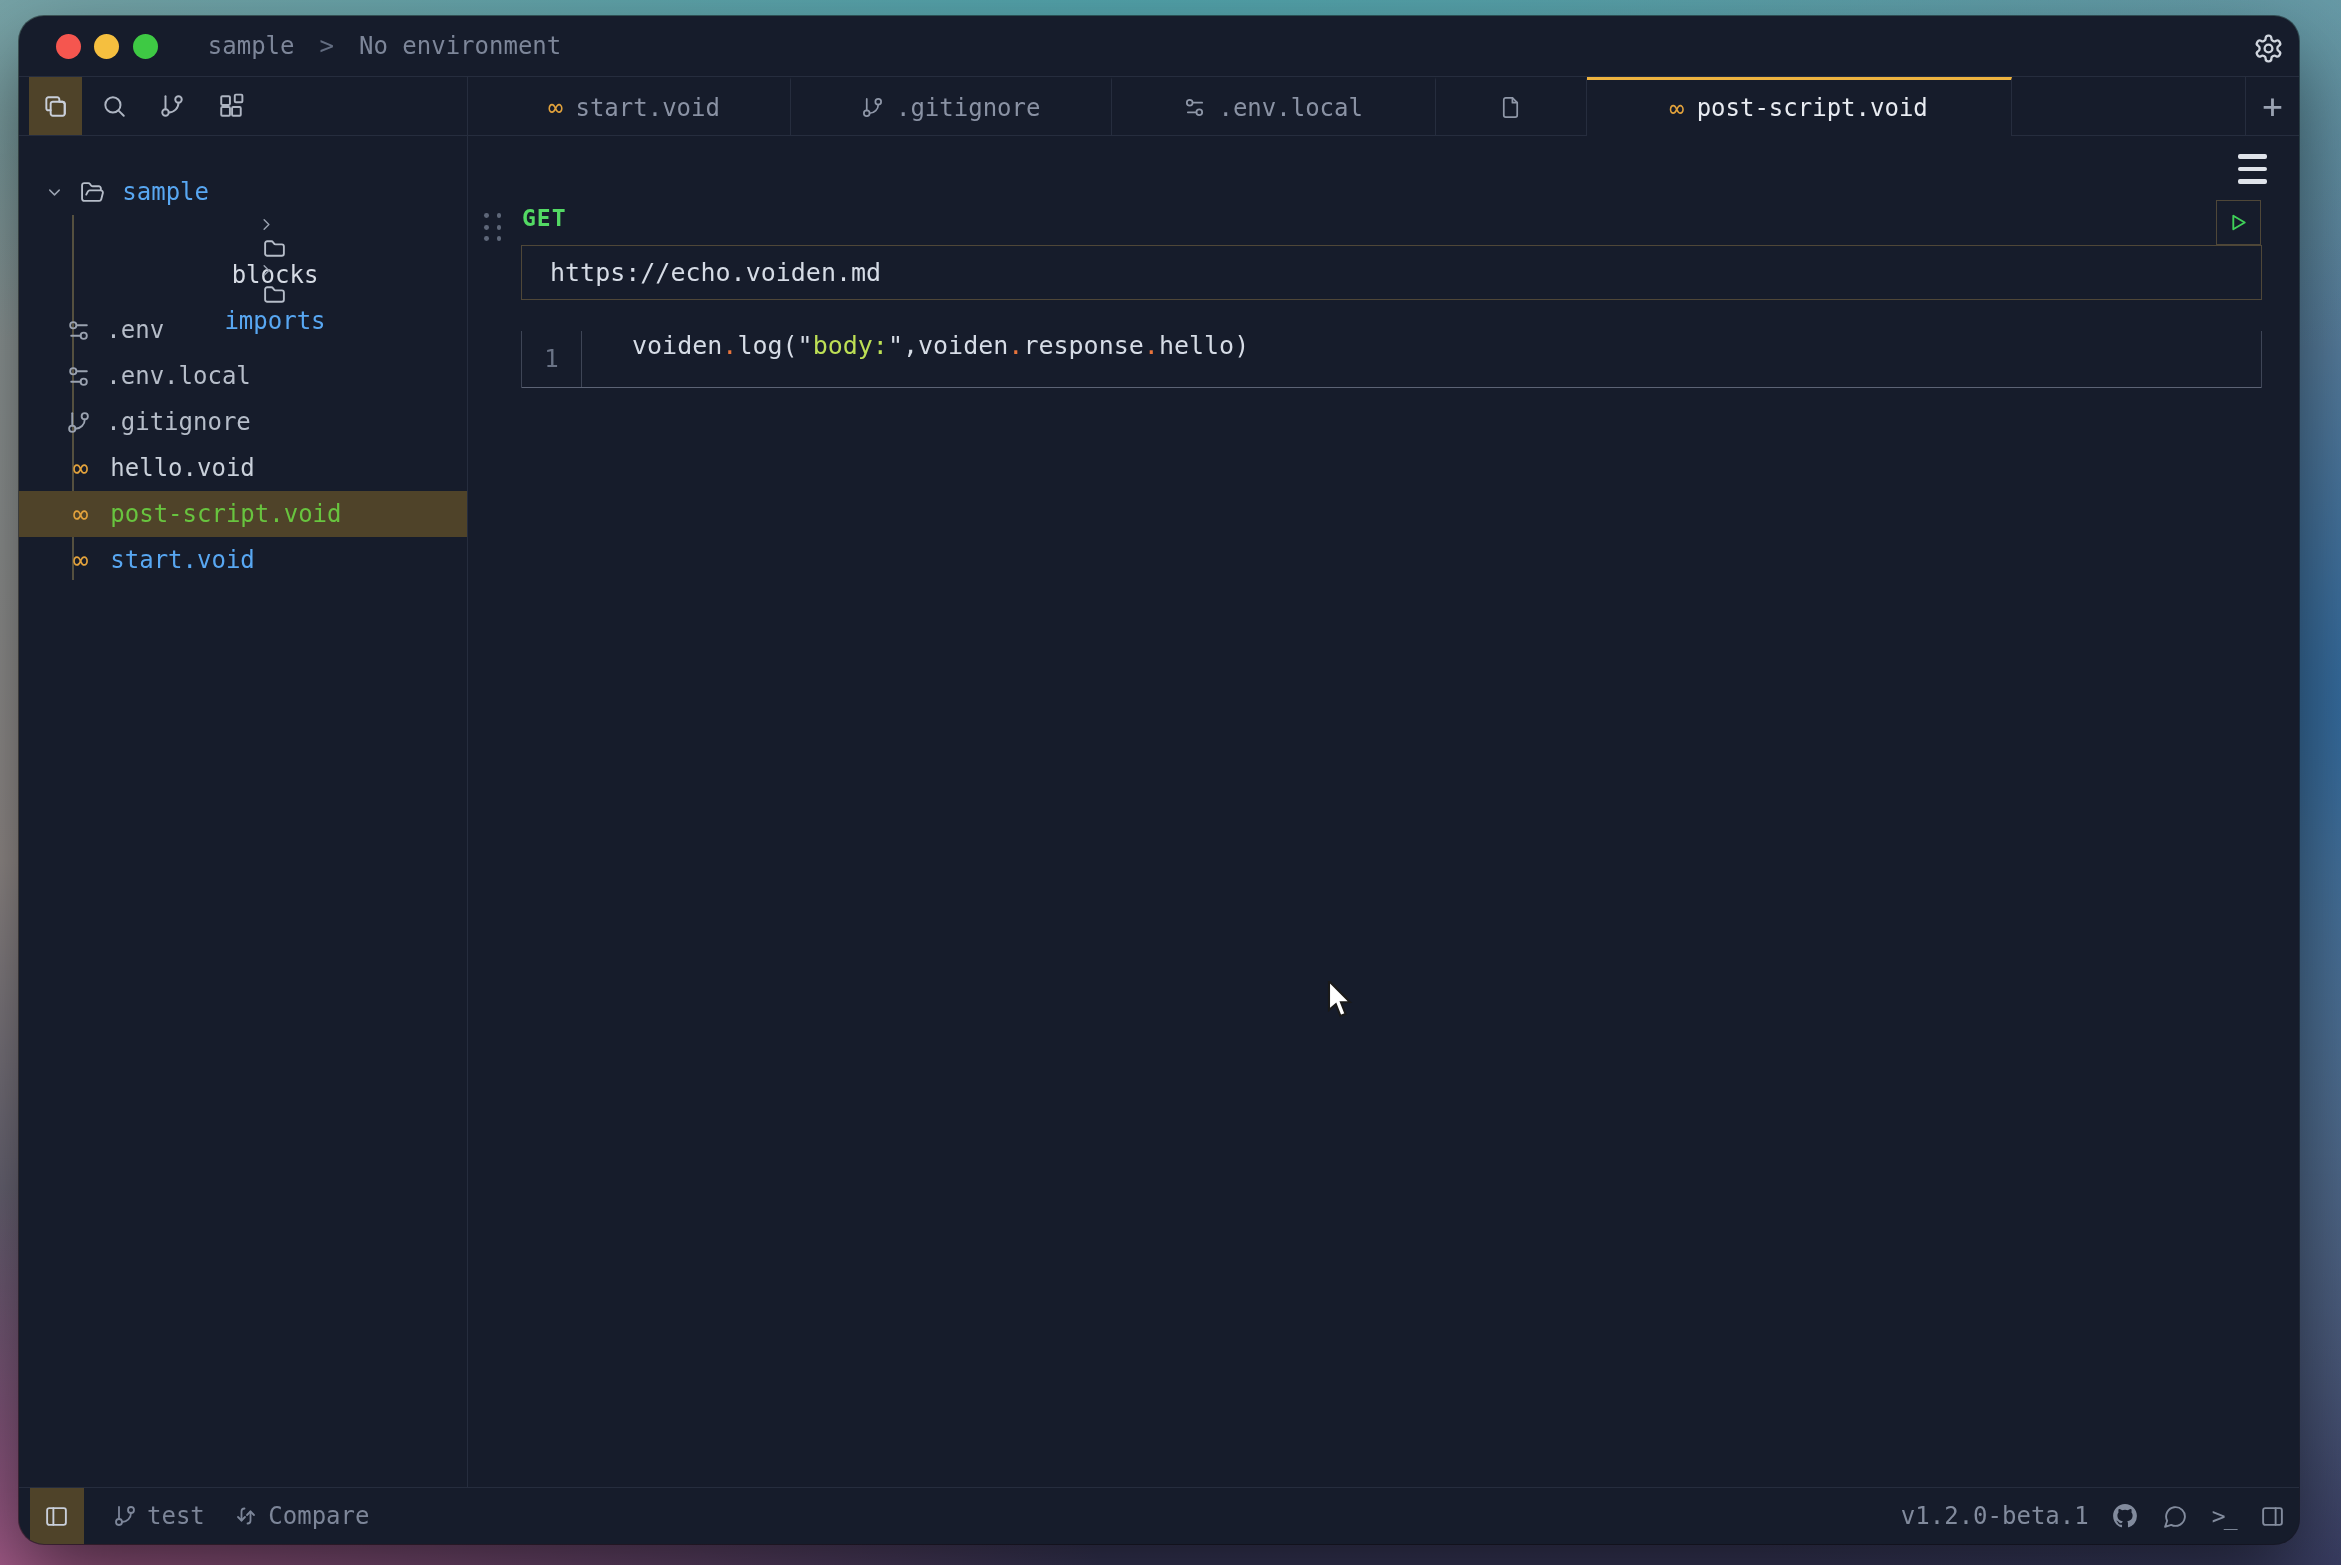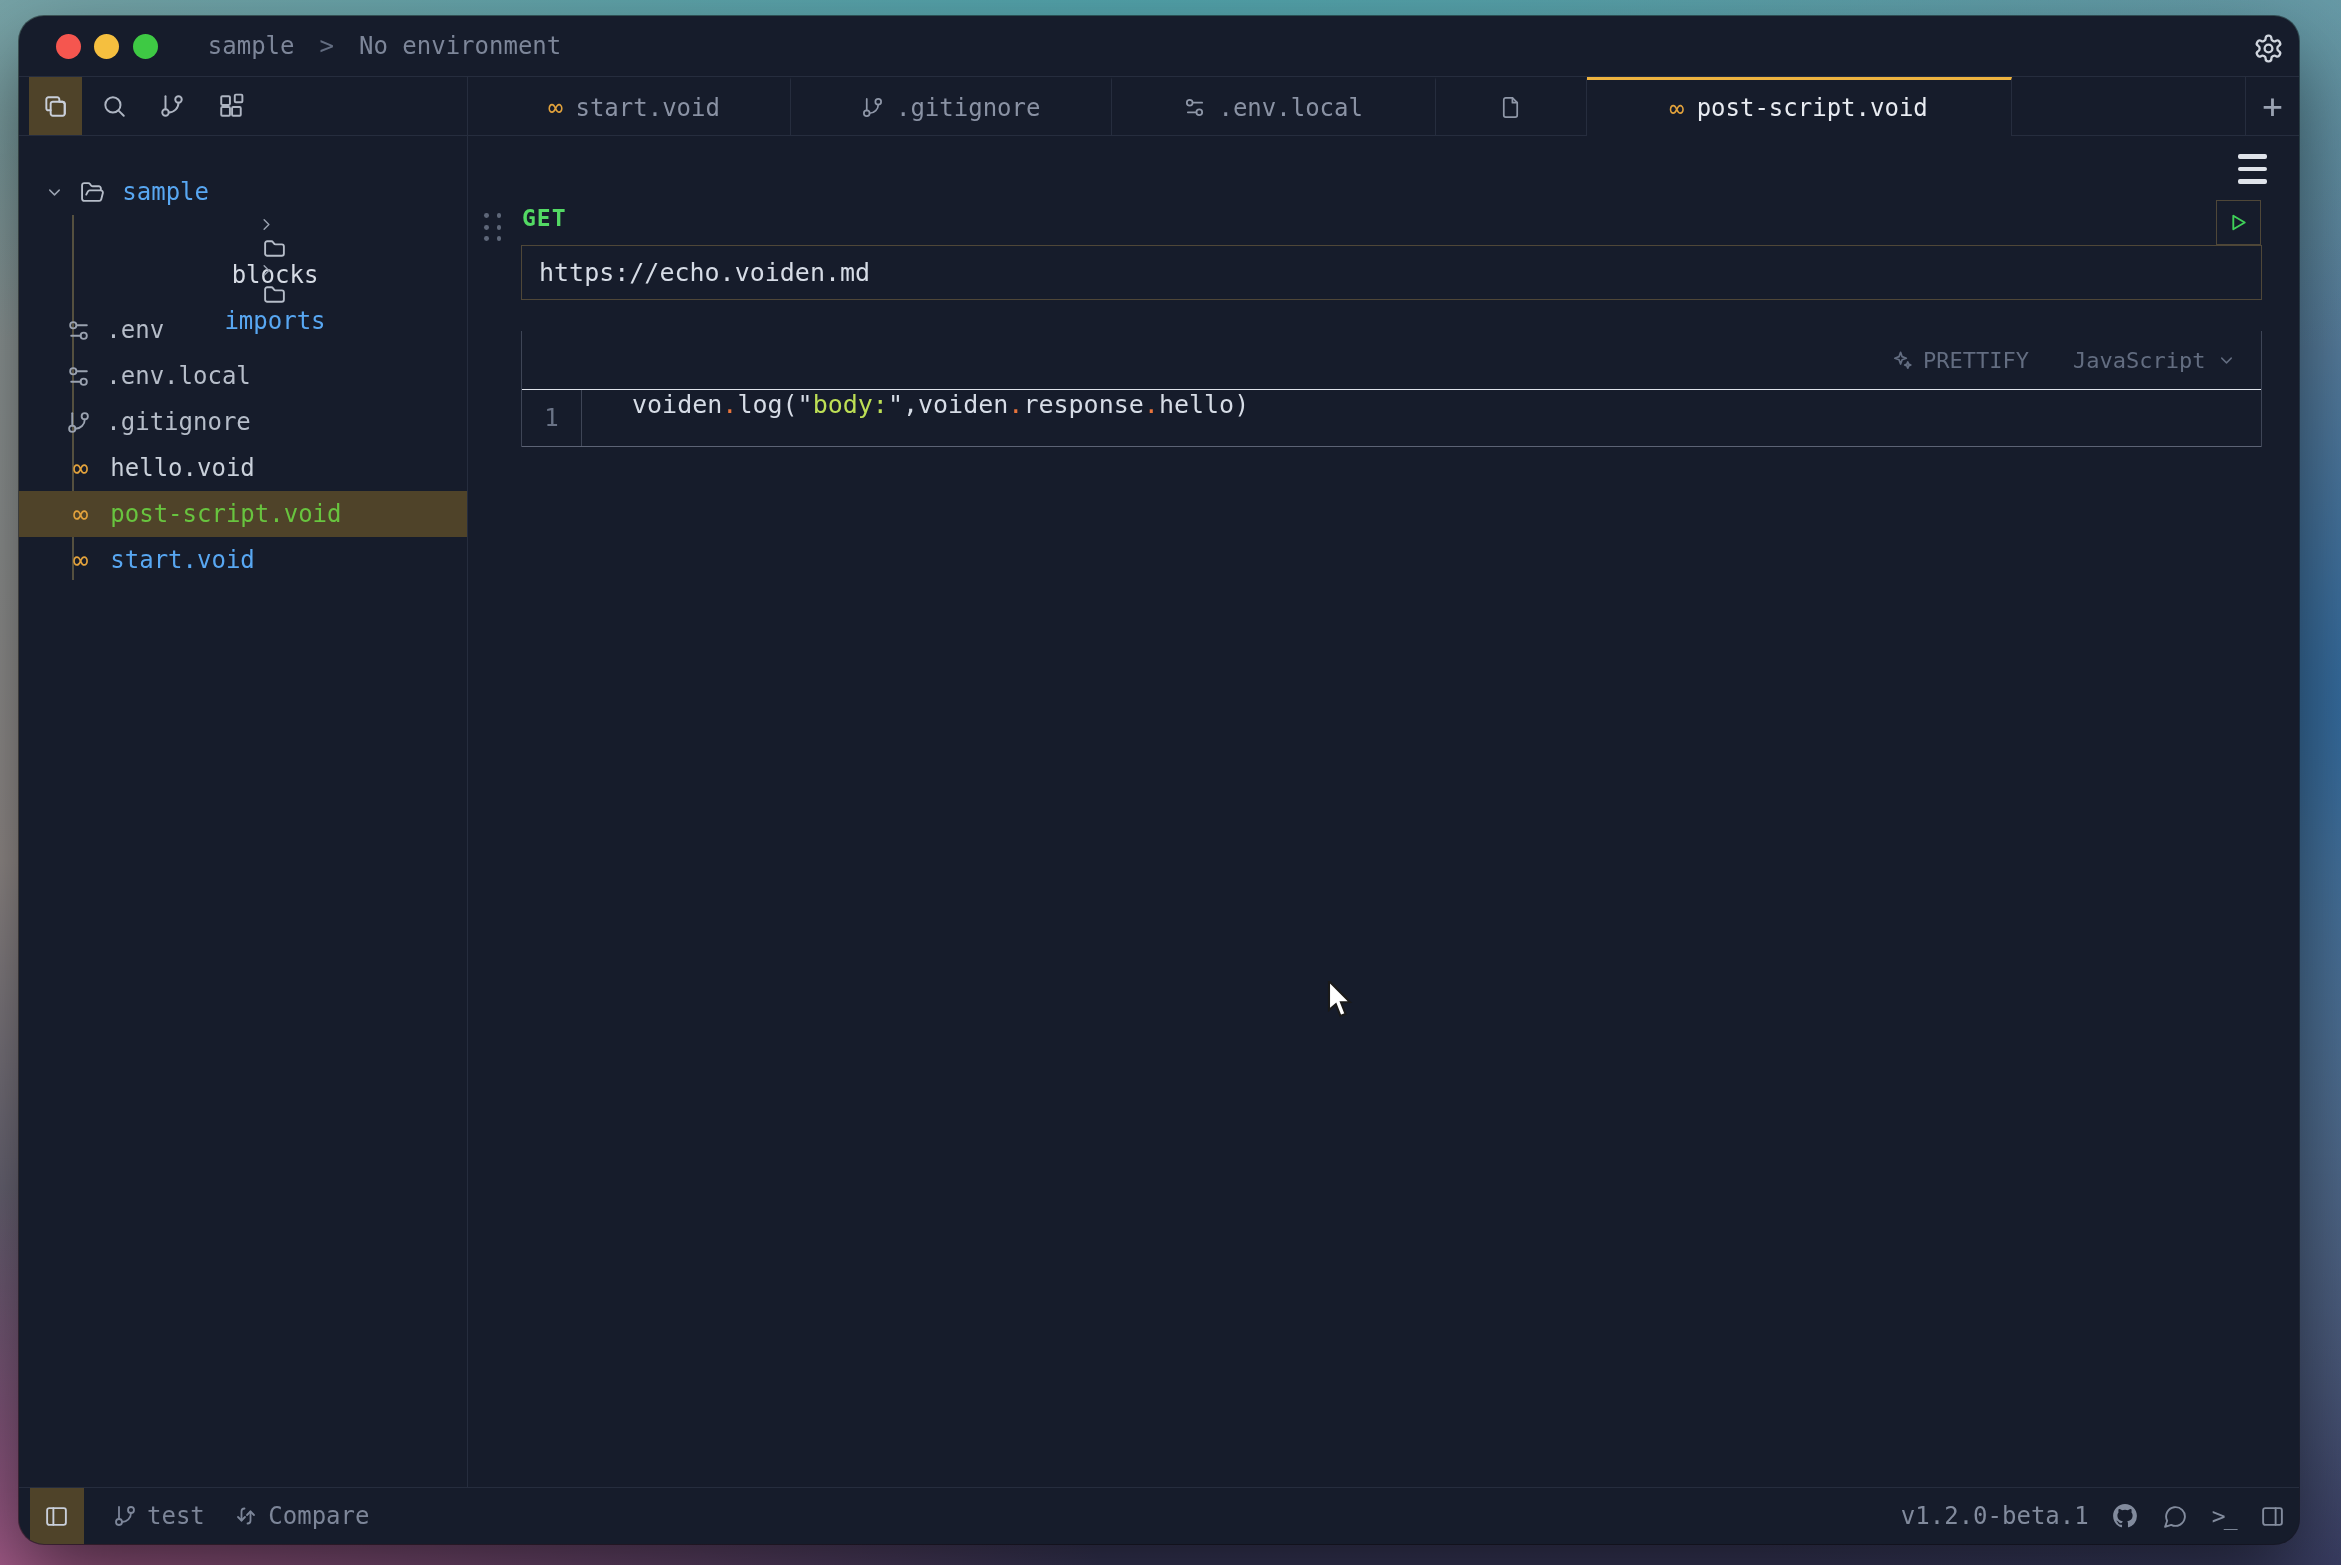--- a/index.html
+++ b/index.html
@@ -95,21 +95,21 @@
   .newtab{width:54px;border-left:1px solid var(--border);display:flex;align-items:center;justify-content:center;font-size:34px;color:#9aa2b2;}
 
   
   .content{flex:1;position:relative;min-height:0;}
   .hamburger{position:absolute;left:1770px;top:18px;width:29px;display:flex;flex-direction:column;gap:7.6px;}
   .hamburger i{display:block;height:4.8px;background:#dfe3ea;border-radius:1.9px;}
   .draghandle{position:absolute;left:16.3px;top:77px;display:grid;grid-template-columns:4.8px 4.8px;grid-auto-rows:4.8px;gap:6.7px 7.6px;}
   .draghandle i{background:#5e6779;border-radius:50%;}
   .method{position:absolute;left:54px;top:69px;font-size:23px;font-weight:700;color:var(--method);letter-spacing:1px;}
   .runbox{position:absolute;left:1748px;top:64px;width:45px;height:45px;border:1px solid var(--border-brown);display:flex;align-items:center;justify-content:center;color:#3fd158;}
-  .urlbox{position:absolute;left:53px;top:109px;width:1741px;height:55px;border:1px solid var(--border-brown);display:flex;align-items:center;padding-left:17px;font-size:25px;color:var(--txt);}
+  .urlbox{position:absolute;left:53px;top:109px;width:1741px;height:55px;border:1px solid var(--border-brown);display:flex;align-items:center;padding-left:28px;font-size:25px;color:var(--txt);}
 
   .script{position:absolute;left:53px;top:195px;width:1741px;border-left:1px solid var(--sec-vert);border-right:1px solid var(--sec-vert);}
   .s-head{height:57px;border-top:1px solid var(--sec-line);border-bottom:1px solid var(--sec-line);display:flex;align-items:center;padding-left:5.7px;color:var(--cyan);}
   .s-head .cube{width:27px;flex:0 0 27px;}
   .s-title{margin-left:9.6px;font-size:25px;font-weight:700;letter-spacing:1.9px;}
   .s-tools{height:59px;display:flex;align-items:center;justify-content:flex-end;gap:44px;padding-right:25px;border-bottom:1px solid var(--sec-line-bright);color:var(--txt-dimmer);font-size:22px;}
   .tool{display:flex;align-items:center;gap:9.6px;}
   .tool .tic{width:23px;}
   .langchev{width:19px;margin-left:1.9px;}
   .s-code{height:57px;display:flex;align-items:stretch;border-bottom:1px solid var(--sec-line);}
@@ -356,39 +356,20 @@
             <svg class="ic" viewBox="0 0 24 24" width="25" height="25" stroke-width="2.2">
                 <path d="M7 5.5 18 12 7 18.5z"></path>
               </svg>
           </div>
 
           <div class="urlbox">
             <span>https://echo.voiden.md</span>
           </div>
 
           <div class="script">
-            <div class="s-tools">
-              <div class="tool">
-                <span class="tic">
-                    <svg class="ic" viewBox="0 0 24 24" width="23" height="23" stroke-width="1.6">
-                      <path d="M10 3.5 11.6 8 16 9.6 11.6 11.2 10 15.7 8.4 11.2 4 9.6 8.4 8z"></path>
-                      <path d="M17.5 13.5l.9 2.3 2.3.9-2.3.9-.9 2.3-.9-2.3-2.3-.9 2.3-.9z"></path>
-                    </svg>
-                  </span>
-                <span>PRETTIFY</span>
-              </div>
-              <div class="tool">
-                <span>JavaScript</span>
-                <span class="langchev">
-                    <svg class="ic" viewBox="0 0 24 24" width="19" height="19">
-                      <path d="m6 9 6 6 6-6"></path>
-                    </svg>
-                  </span>
-              </div>
-            </div>
             <div class="s-code">
               <div class="gutter">1</div>
               <div class="codeline"><span>voiden</span><span class="tk-dot">.</span><span>log("</span><span class="tk-str">body:</span><span>",</span><span>voiden</span><span class="tk-dot">.</span><span>response</span><span class="tk-dot">.</span><span>hello)</span></div>
             </div>
           </div>
 
           <svg class="cursor" width="32.5" height="38" viewBox="0 0 17 20">
             <polygon points="1,0 1,15.3 4.6,12.2 7,18.4 9.7,17.3 7.3,11.2 12,11.1" fill="#ffffff" stroke="#1a1a1a" stroke-width="1.1"></polygon>
           </svg>
         </div>

